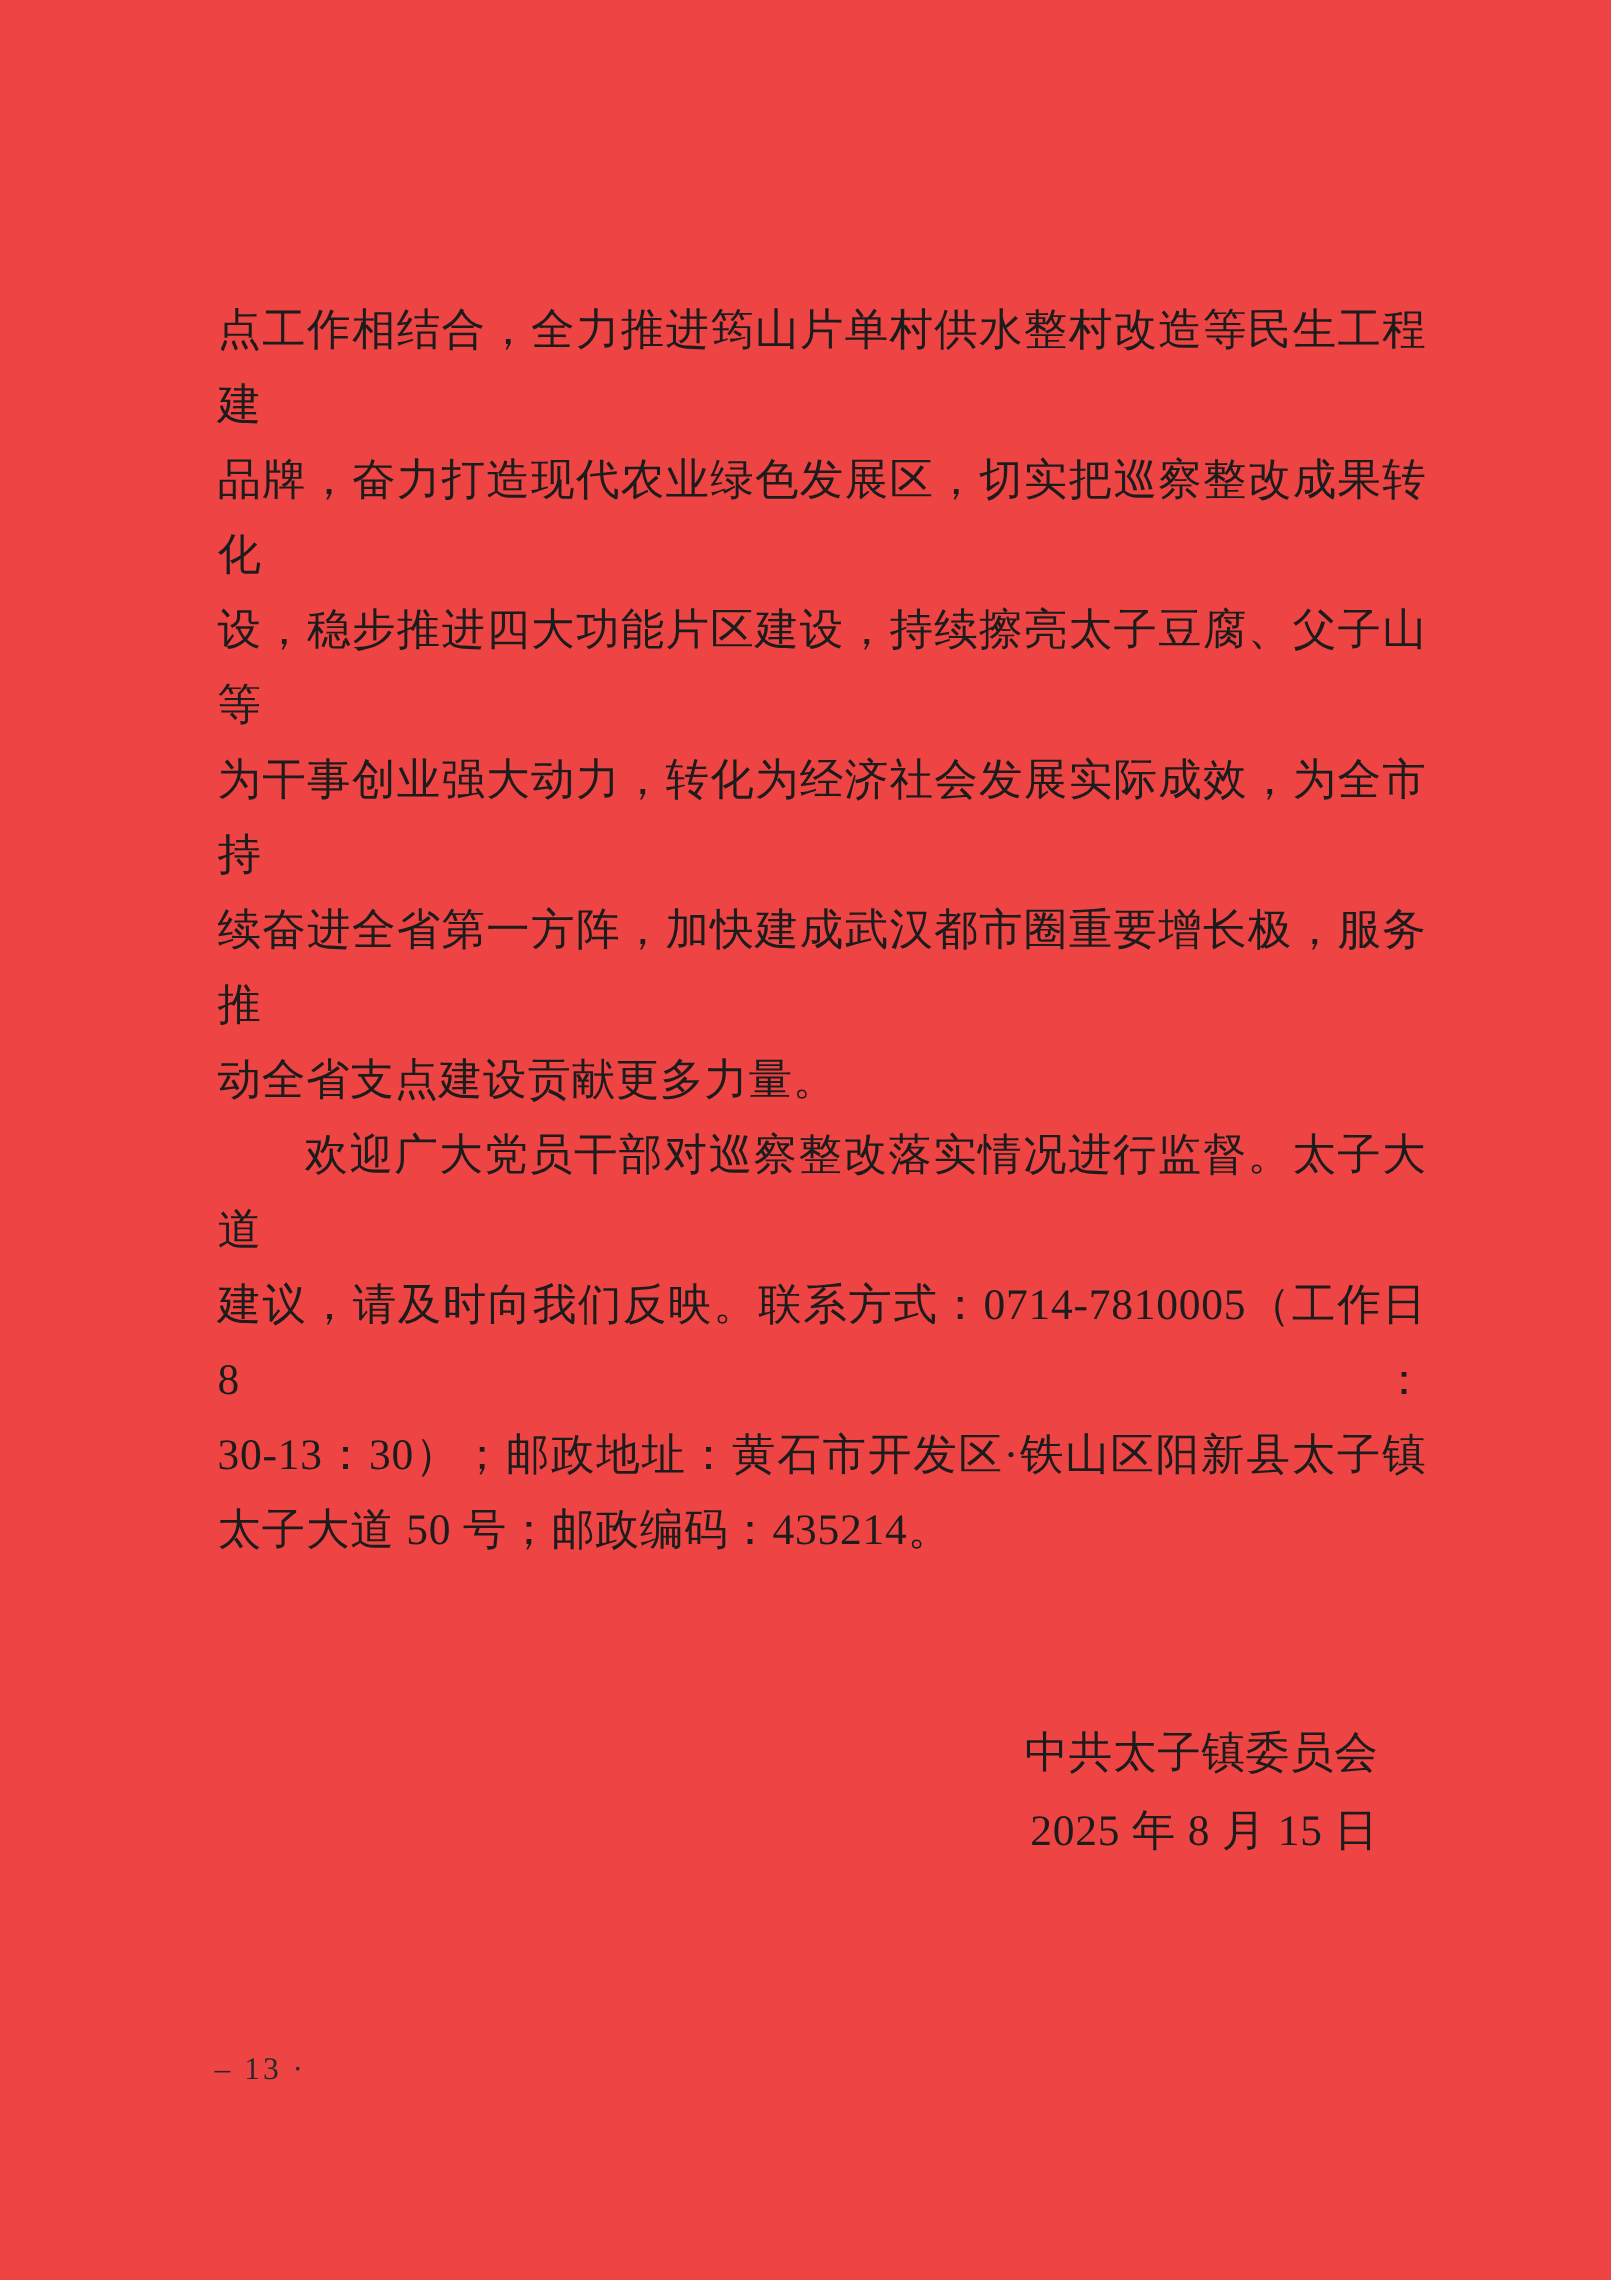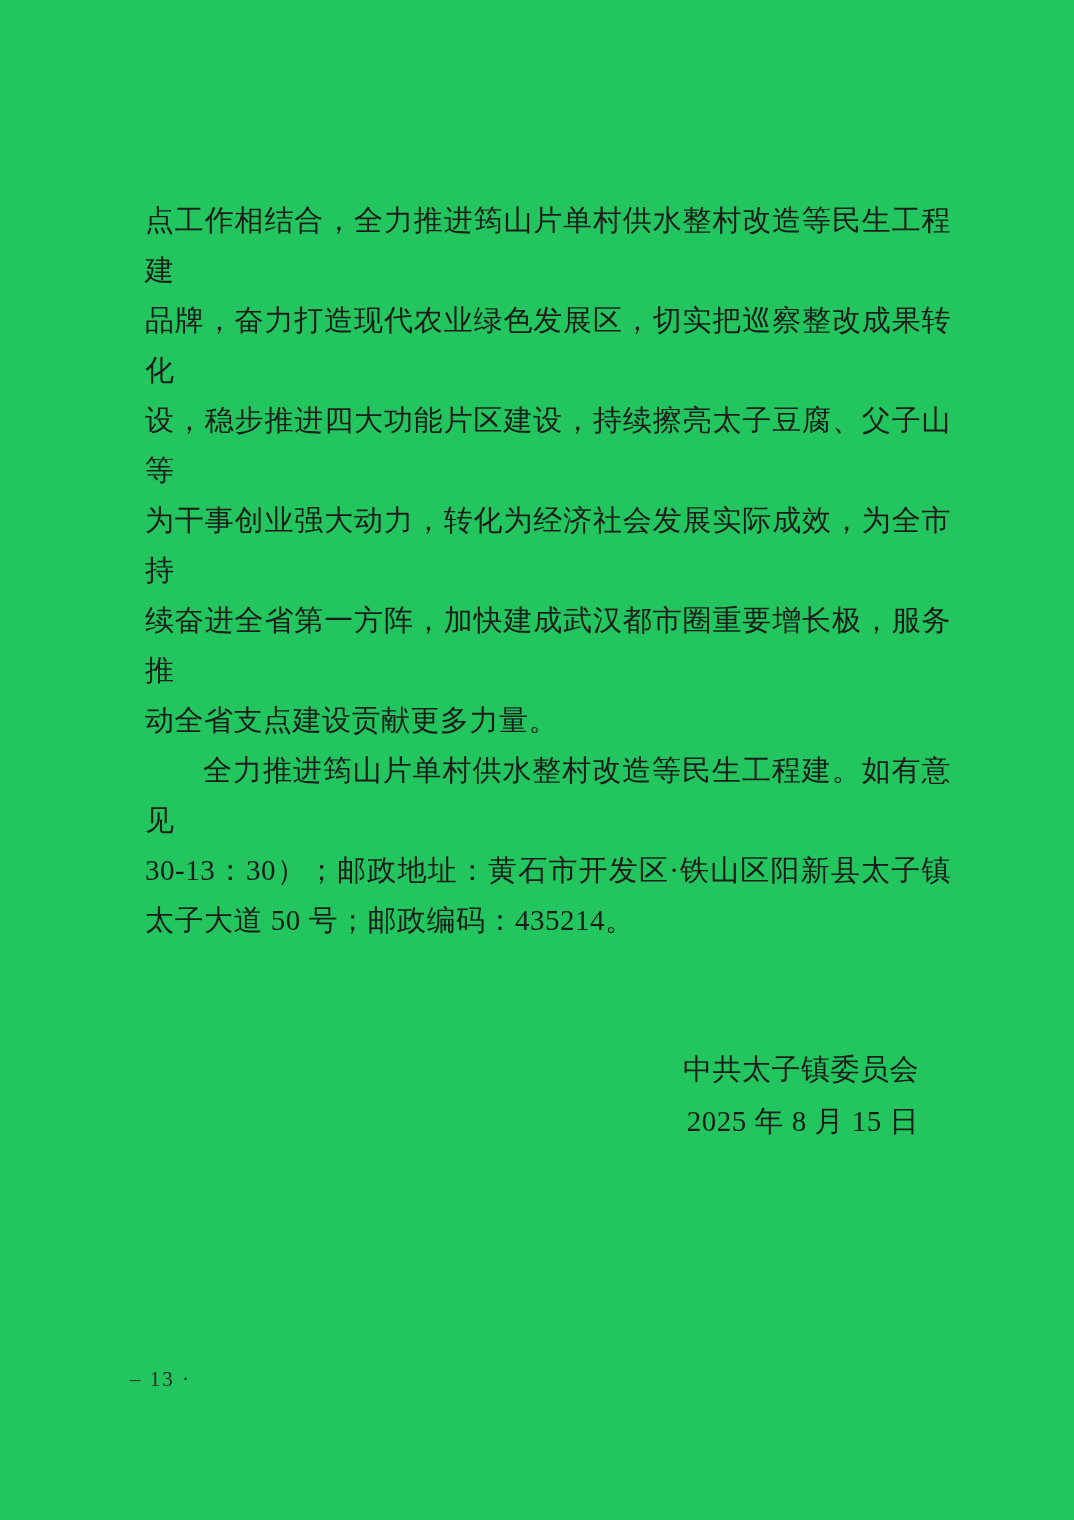--- a/index.html
+++ b/index.html
@@ -11,21 +11,21 @@
     height: 1520px;
     background: #ffffff;
     position: relative;
     font-family: "Liberation Serif", "DejaVu Serif", serif;
     color: #1c1c1c;
     overflow: hidden;
   }
   .page {
     position: absolute;
     inset: 0;
-    background: #22c55e;
+    background: #ef4444;
   }
   .content {
     position: absolute;
     left: 145px;
     top: 195px;
     width: 806px;
     font-size: 29px;
     line-height: 50px;
     letter-spacing: 0.5px;
   }
@@ -51,21 +51,21 @@
     text-align: right;
     font-size: 29px;
     line-height: 52px;
     letter-spacing: 0.5px;
   }
   .signature .sig-line {
     white-space: nowrap;
   }
   .footer {
     position: absolute;
-    left: 130px;
+    left: 143px;
     top: 1364px;
     font-size: 21px;
     line-height: 30px;
     letter-spacing: 2px;
     color: #2a2a2a;
   }
 </style>
 </head>
 <body>
 
@@ -76,21 +76,22 @@
     <div class="para">
       <span class="line">点工作相结合，全力推进筠山片单村供水整村改造等民生工程建</span>
       <span class="line">品牌，奋力打造现代农业绿色发展区，切实把巡察整改成果转化</span>
       <span class="line">设，稳步推进四大功能片区建设，持续擦亮太子豆腐、父子山等</span>
       <span class="line">为干事创业强大动力，转化为经济社会发展实际成效，为全市持</span>
       <span class="line">续奋进全省第一方阵，加快建成武汉都市圈重要增长极，服务推</span>
       <span class="line end">动全省支点建设贡献更多力量。</span>
     </div>
 
     <div class="para">
-      <span class="line indent">全力推进筠山片单村供水整村改造等民生工程建。如有意见</span>
+      <span class="line indent">欢迎广大党员干部对巡察整改落实情况进行监督。太子大道</span>
+      <span class="line">建议，请及时向我们反映。联系方式：0714-7810005（工作日 8：</span>
       <span class="line">30-13：30）；邮政地址：黄石市开发区·铁山区阳新县太子镇</span>
       <span class="line end">太子大道 50 号；邮政编码：435214。</span>
     </div>
 
     <div class="signature">
       <div class="sig-line">中共太子镇委员会</div>
       <div class="sig-line">2025 年 8 月 15 日</div>
     </div>
 
   </div>

